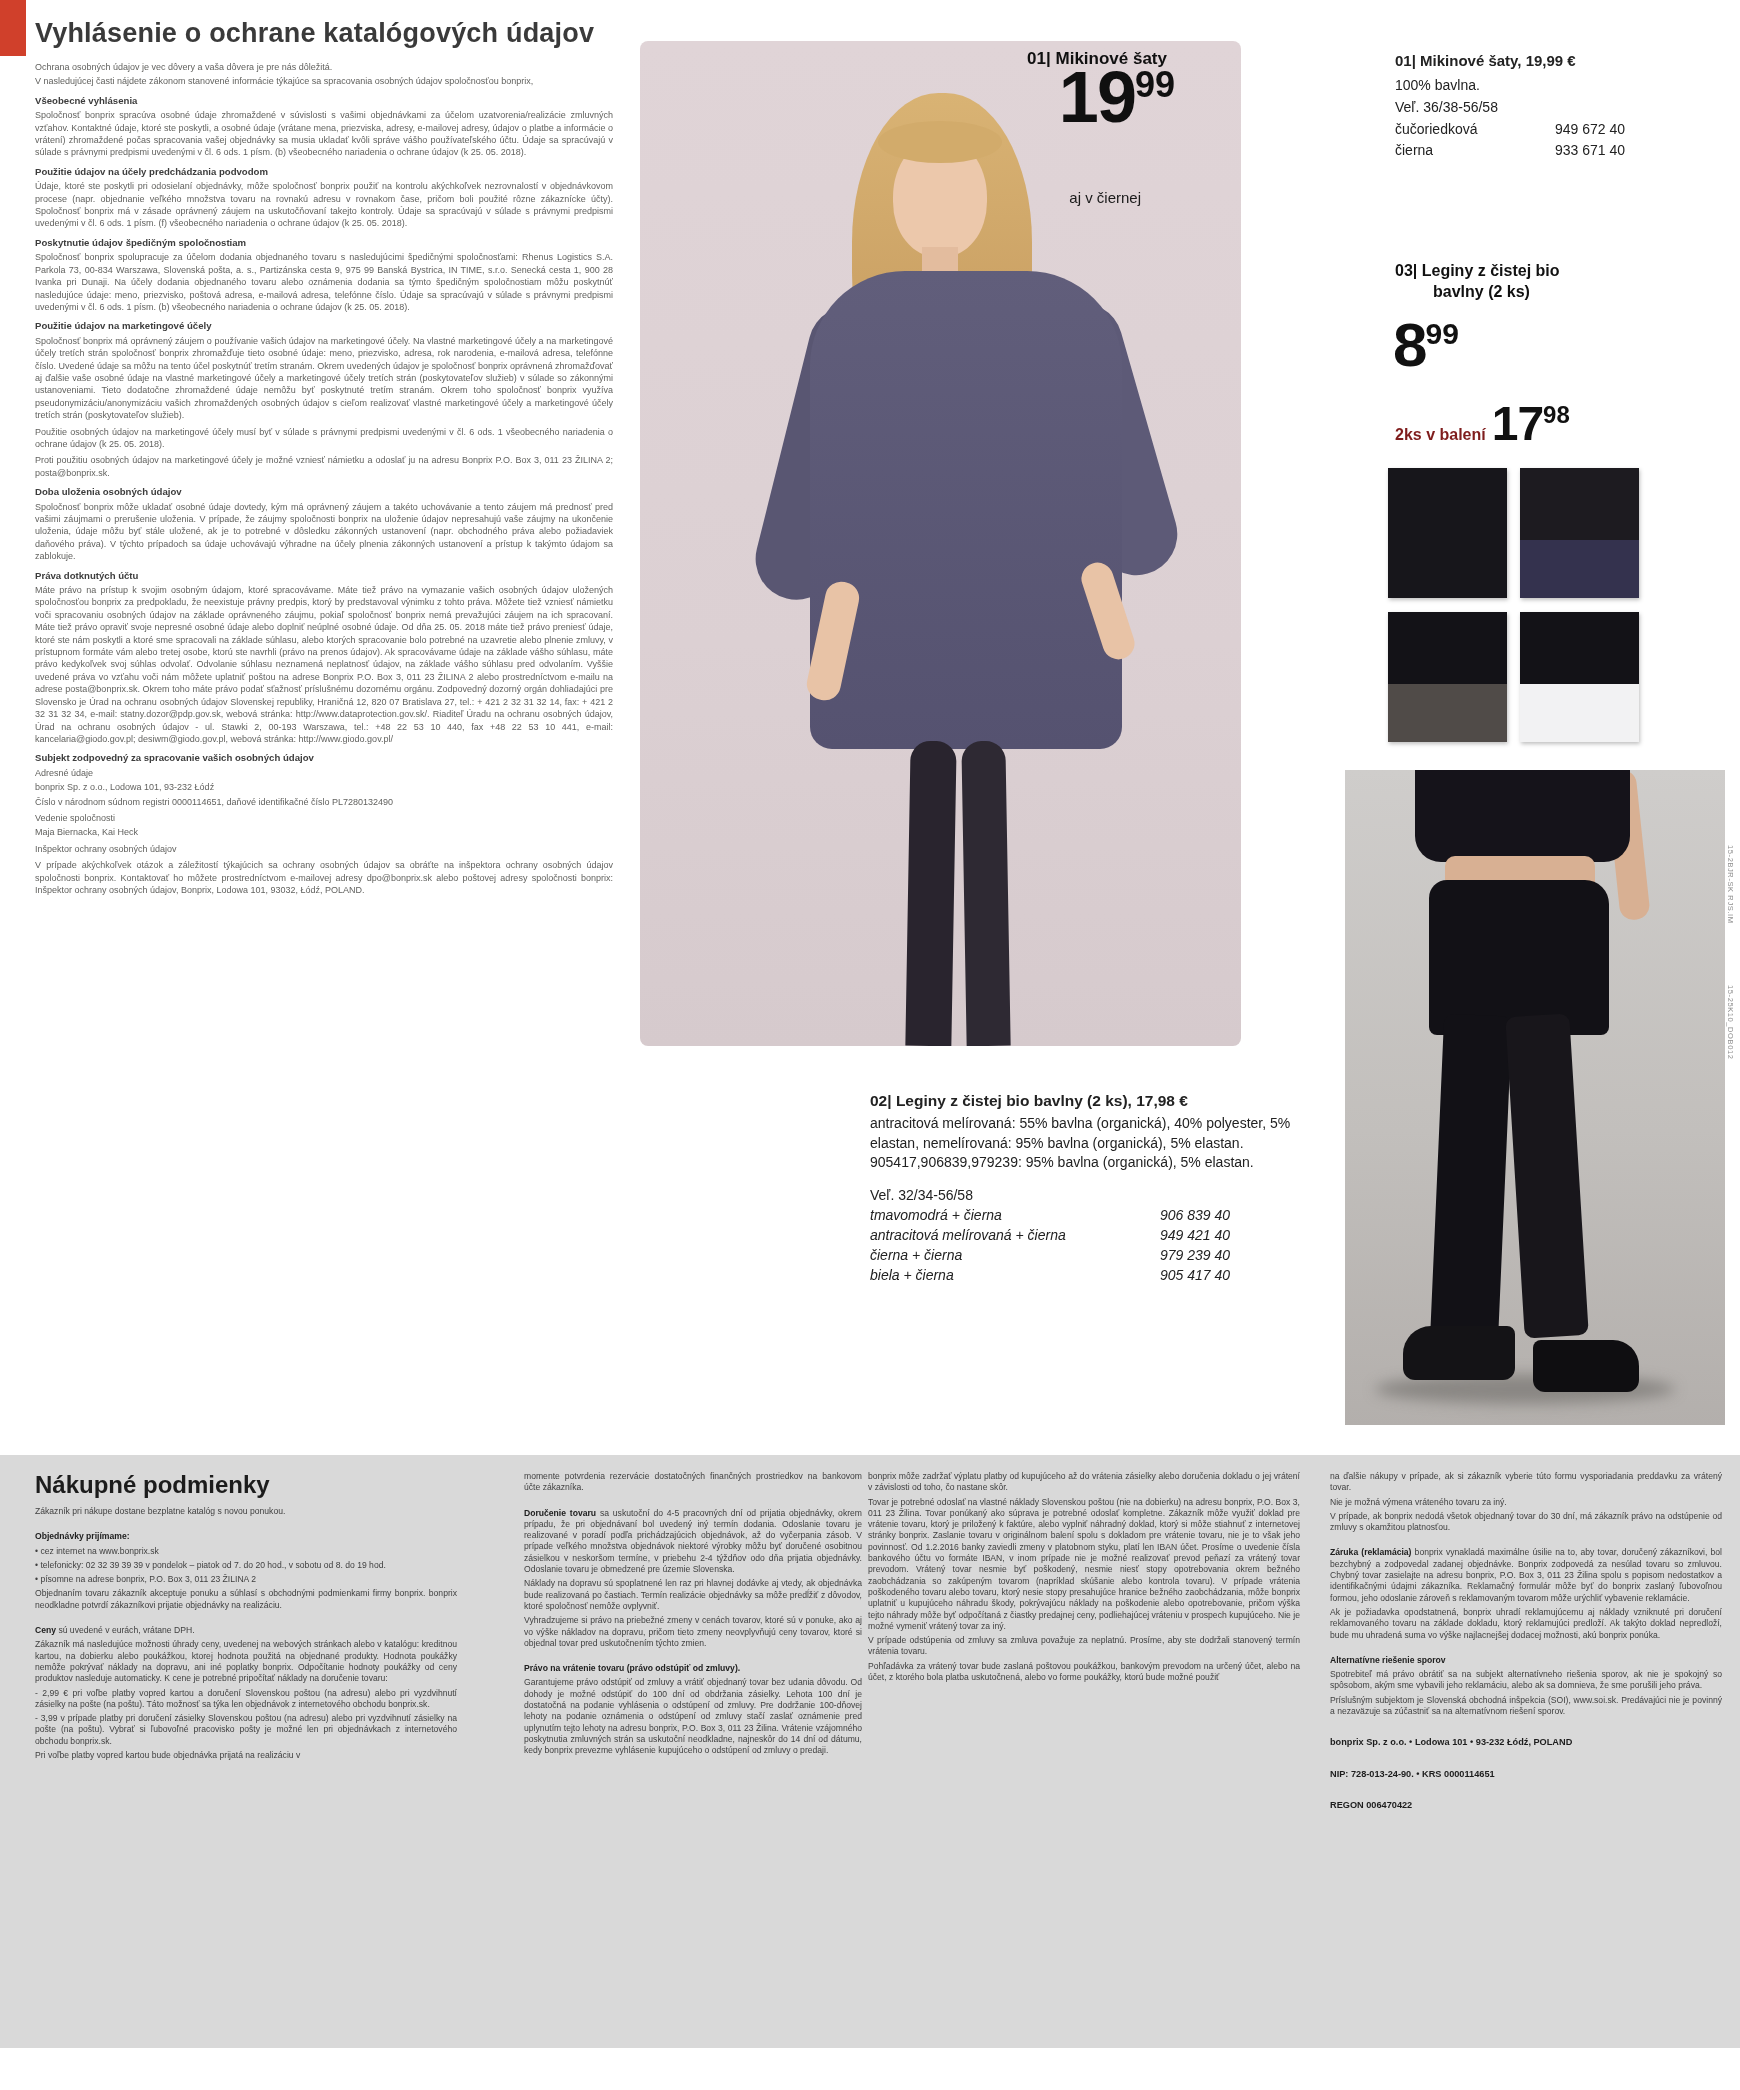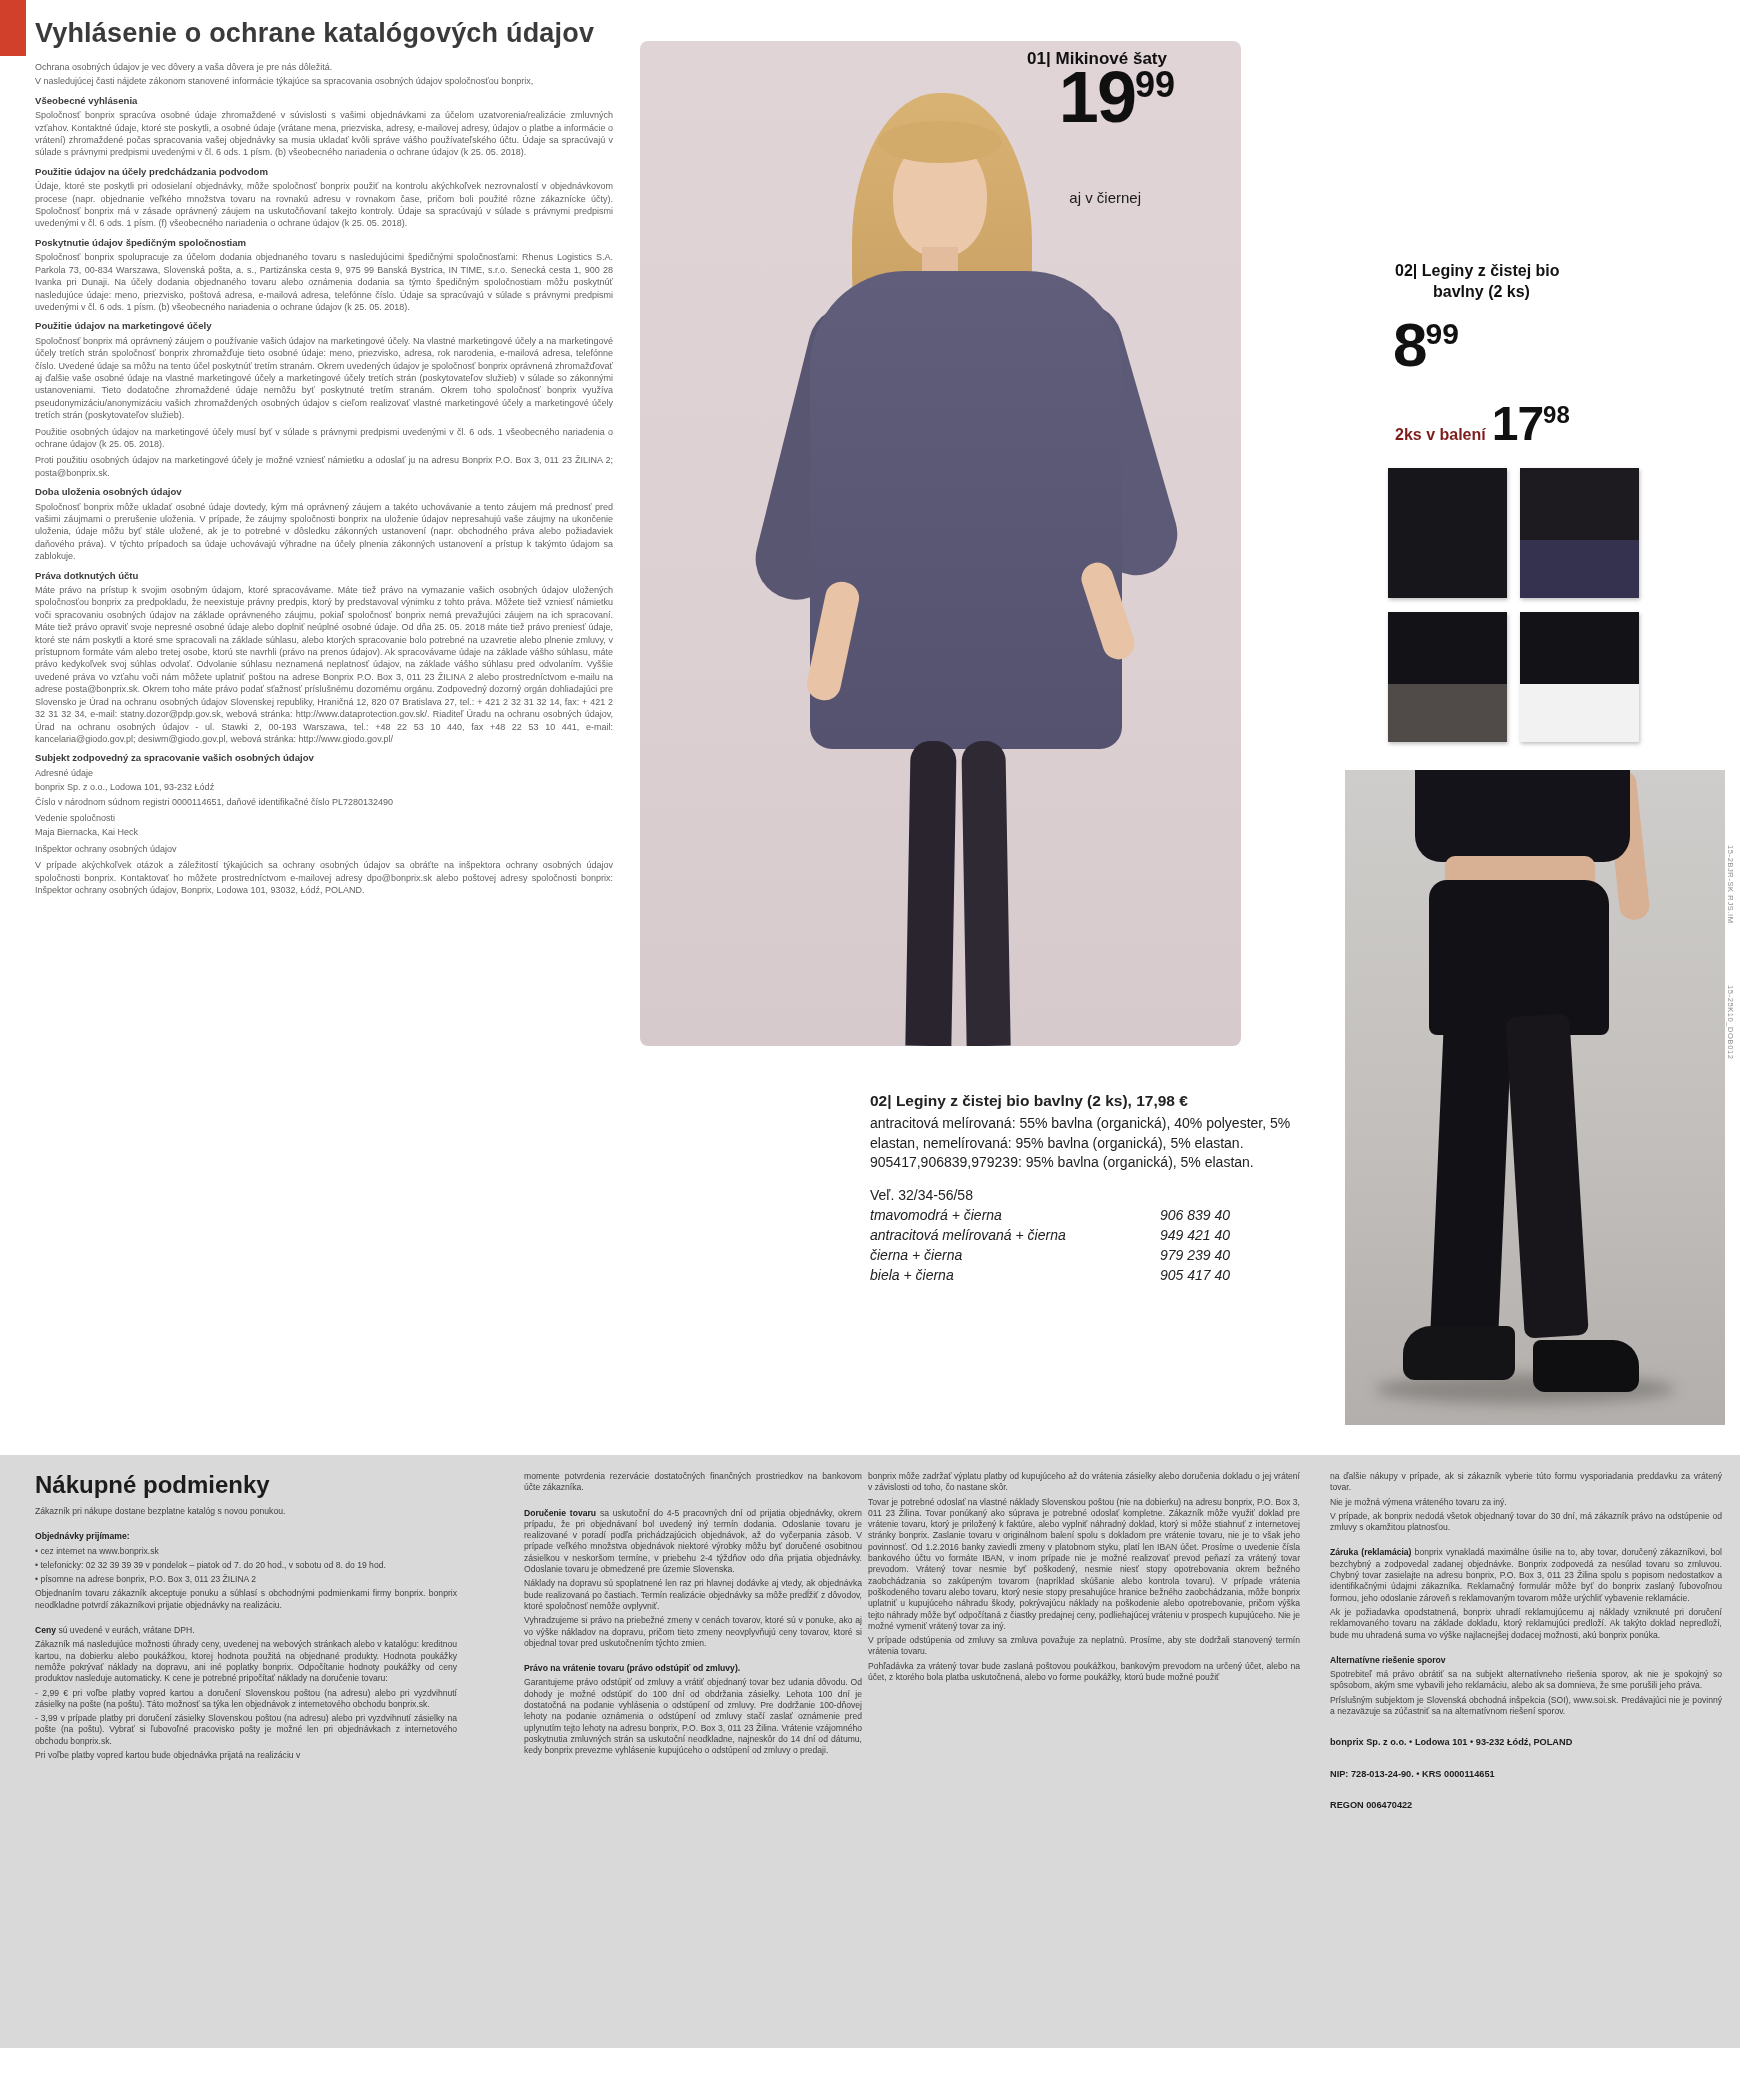--- a/index.html
+++ b/index.html
@@ -151,23 +151,39 @@
     <div class="m-dress"></div>
     <div class="m-arm-l"></div>
     <div class="m-arm-r"></div>
     <div class="m-leg-l"></div>
     <div class="m-leg-r"></div>
     <div class="hero-tag">01| Mikinové šaty</div>
     <div class="hero-price"><span>19</span><span class="sup">99</span></div>
     <div class="hero-note">aj v čiernej</div>
   </div>
 
+  <div class="p1">
+    <div class="t">01| Mikinové šaty, 19,99 €</div>
+    <div class="ln">100% bavlna.</div>
+    <div class="ln">Veľ. 36/38-56/58</div>
+    <div>
+
+    <div class="vrow">
+          <span class="vname">čučoriedková</span>
+          <span class="vcode">949 672 40</span>
+        </div>
+        <div class="vrow">
+          <span class="vname">čierna</span>
+          <span class="vcode">933 671 40</span>
+        </div>
+      </div>
+  </div>
 
   <div class="p2h">
-    <div>02| Leginy z čistej bio</div>
+    <div>03| Leginy z čistej bio</div>
     <div class="l2">bavlny (2 ks)</div>
   </div>
   <div class="p2price"><span>8</span><span class="sup">99</span></div>
   <div class="p2pack">
     <span class="lbl">2ks v balení</span>
     <span class="big"><span>17</span><span class="sup">98</span></span>
   </div>
 
   <div class="swatches">
 

